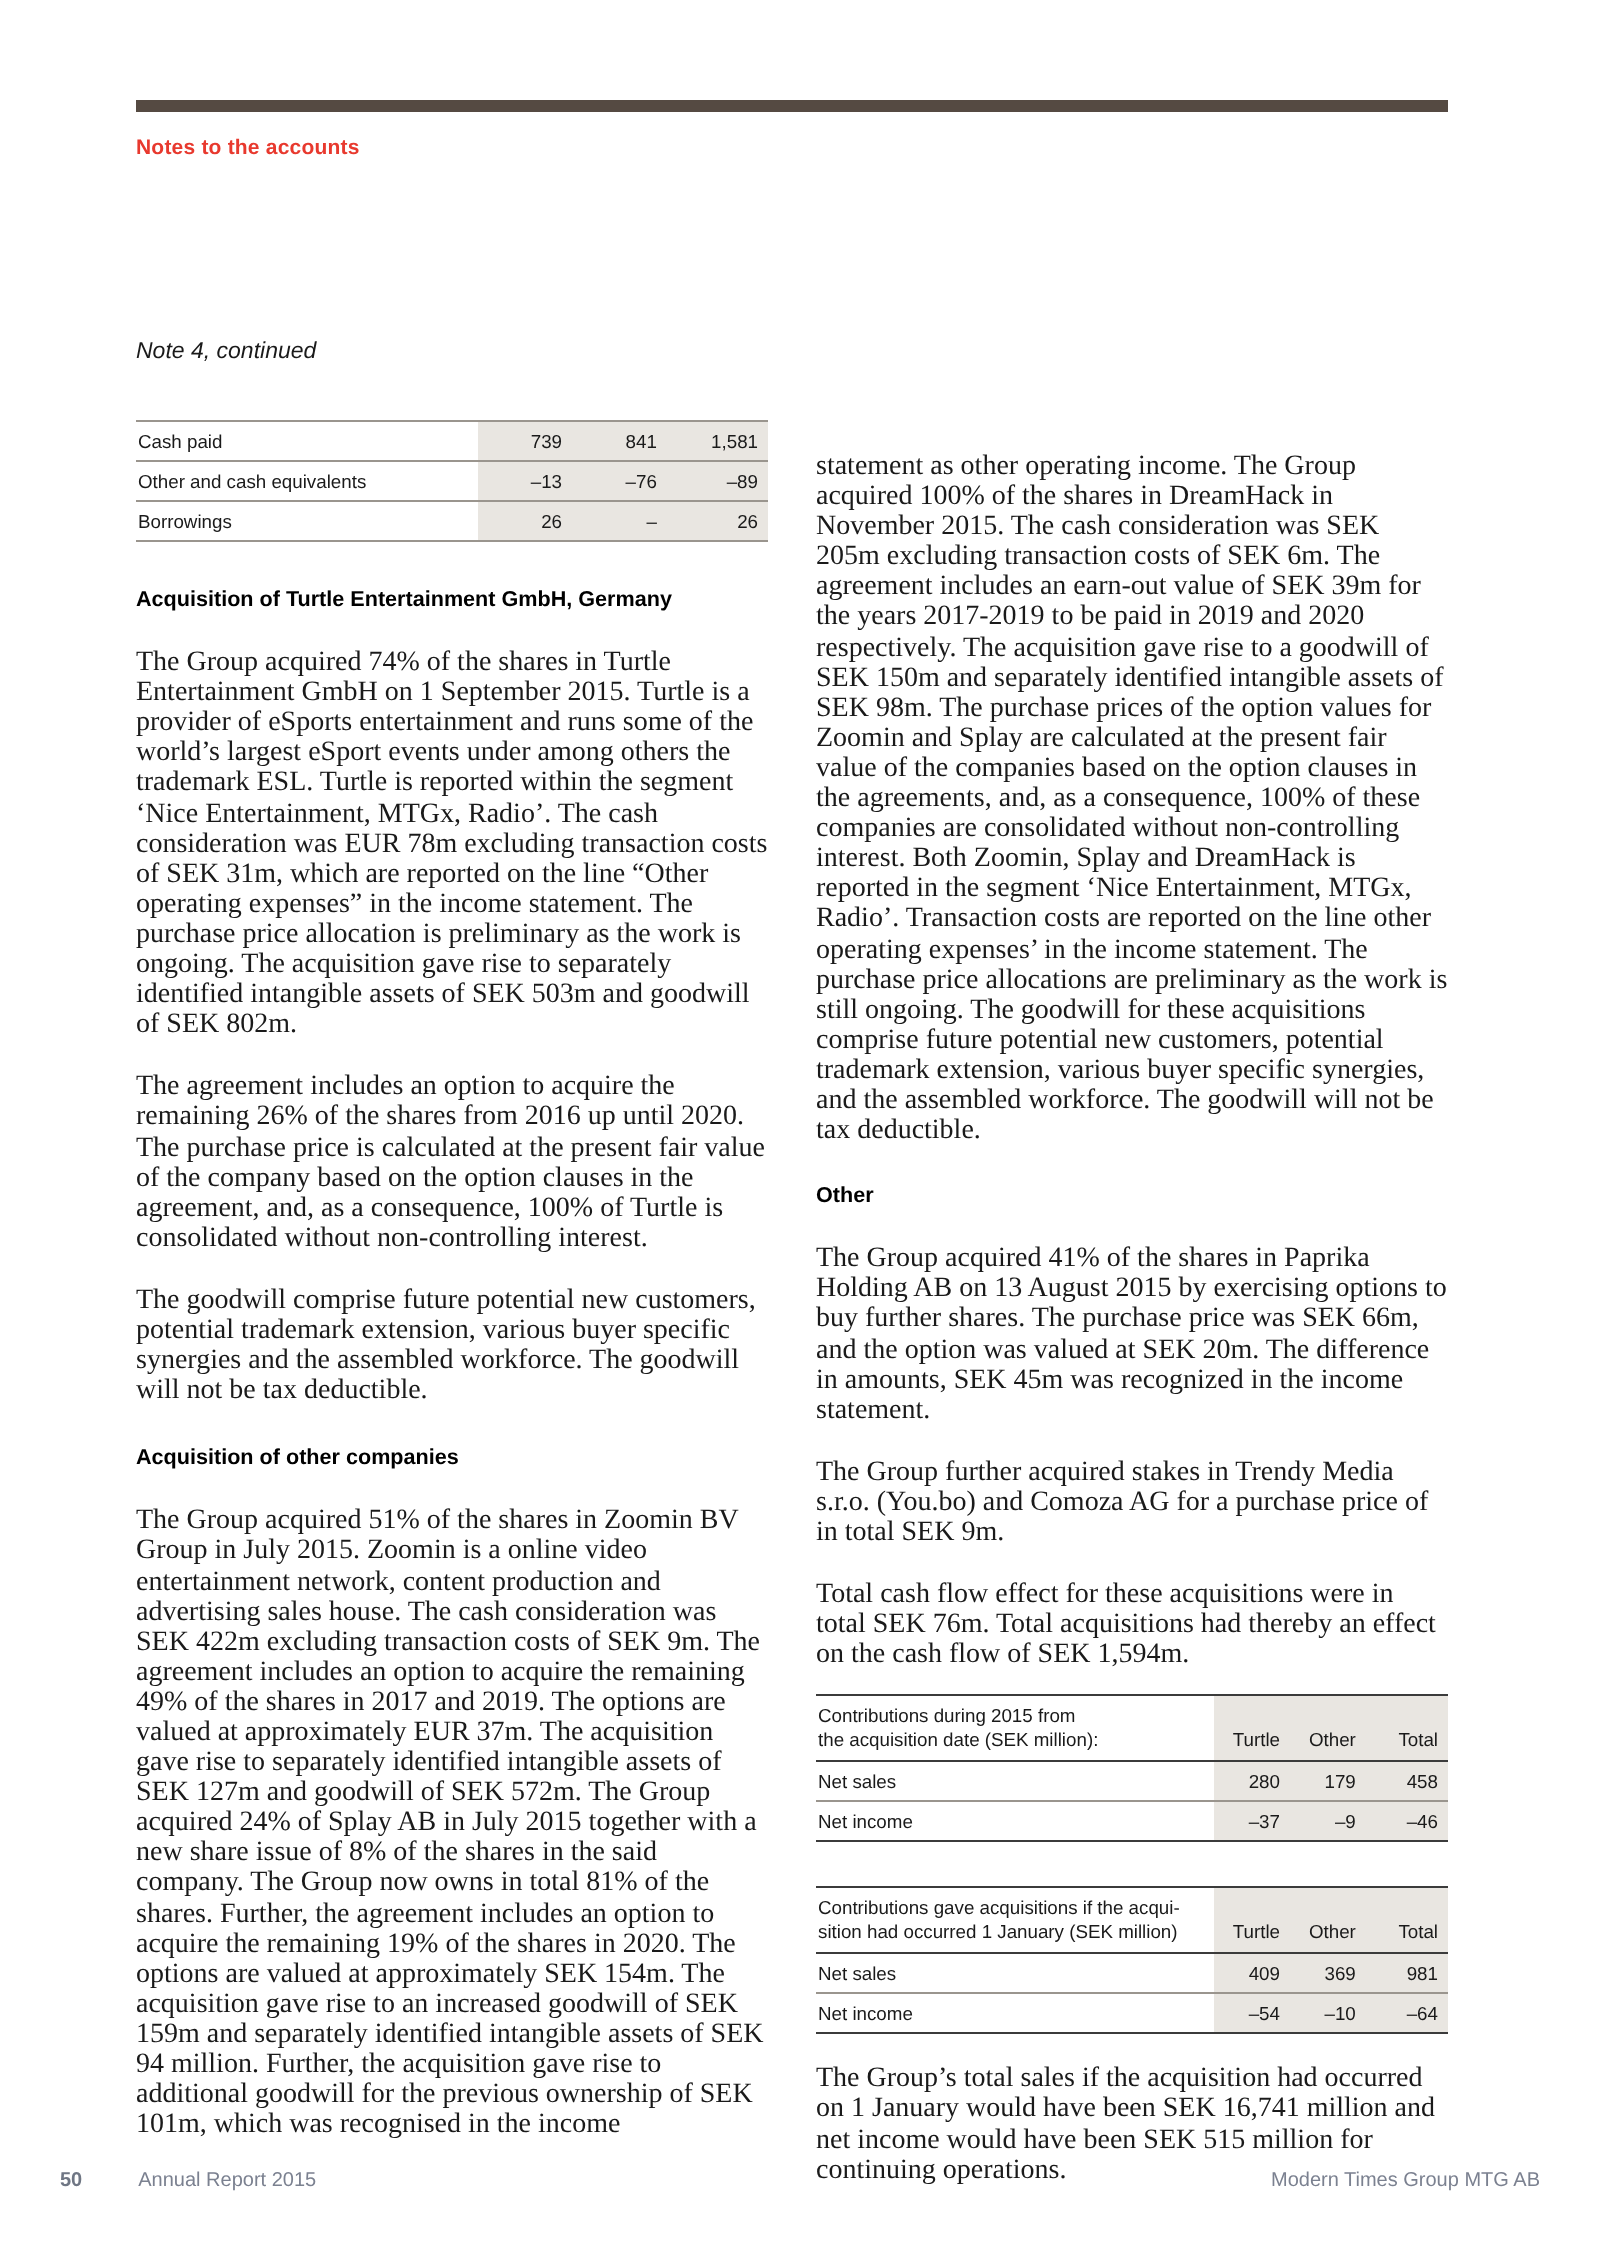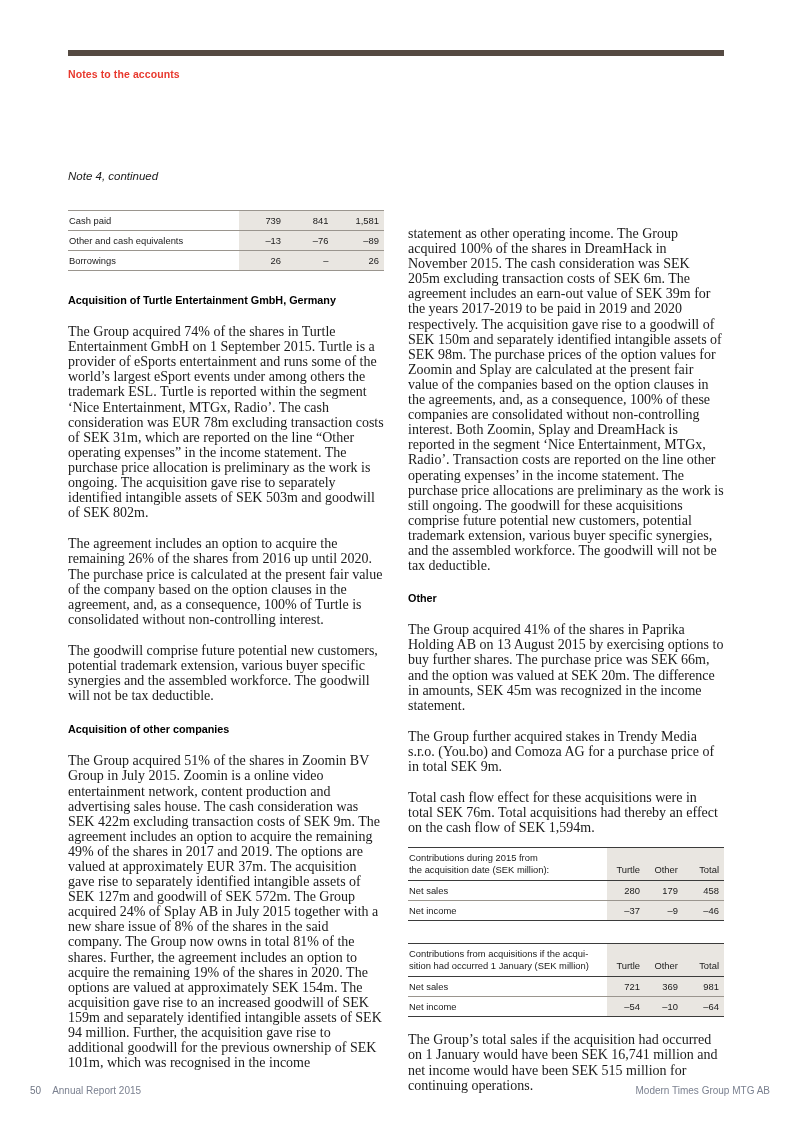--- a/index.html
+++ b/index.html
@@ -136,22 +136,22 @@
   
   .footer-left {
     position: absolute;
     left: 30px;
     top: 1085px;
     font-size: 10px;
     color: #7b8190;
     white-space: nowrap;
   }
   .footer-left .pg {
-    font-weight: normal;
-    margin-right: 11px;
+    font-weight: bold;
+    margin-right: 28px;
     color: #6f7684;
   }
   .footer-right {
     position: absolute;
     right: 30px;
     top: 1085px;
     font-size: 10px;
     color: #7b8190;
     white-space: nowrap;
   }
@@ -246,28 +246,28 @@
 
     <table class="fin t2" style="margin-top:22px;">
       <colgroup>
           <col class="c1">
           <col class="c2">
           <col class="c3">
           <col class="c4">
         </colgroup>
       <tbody>
         <tr class="head toprule">
-          <td class="lbl hdr2"><span>Contributions from acquisitions if the acqui-</span><br><span>sition had occurred 1 January (SEK million)</span></td>
+          <td class="lbl hdr2"><span>Contributions gave acquisitions if the acqui-</span><br><span>sition had occurred 1 January (SEK million)</span></td>
           <td class="num hdr2">Turtle</td>
           <td class="num hdr2">Other</td>
           <td class="num hdr2">Total</td>
         </tr>
         <tr class="row afterhead">
           <td class="lbl">Net sales</td>
-          <td class="num">721</td>
+          <td class="num">409</td>
           <td class="num">369</td>
           <td class="num">981</td>
         </tr>
         <tr class="lastrow">
           <td class="lbl">Net income</td>
           <td class="num">–54</td>
           <td class="num">–10</td>
           <td class="num">–64</td>
         </tr>
       </tbody>

